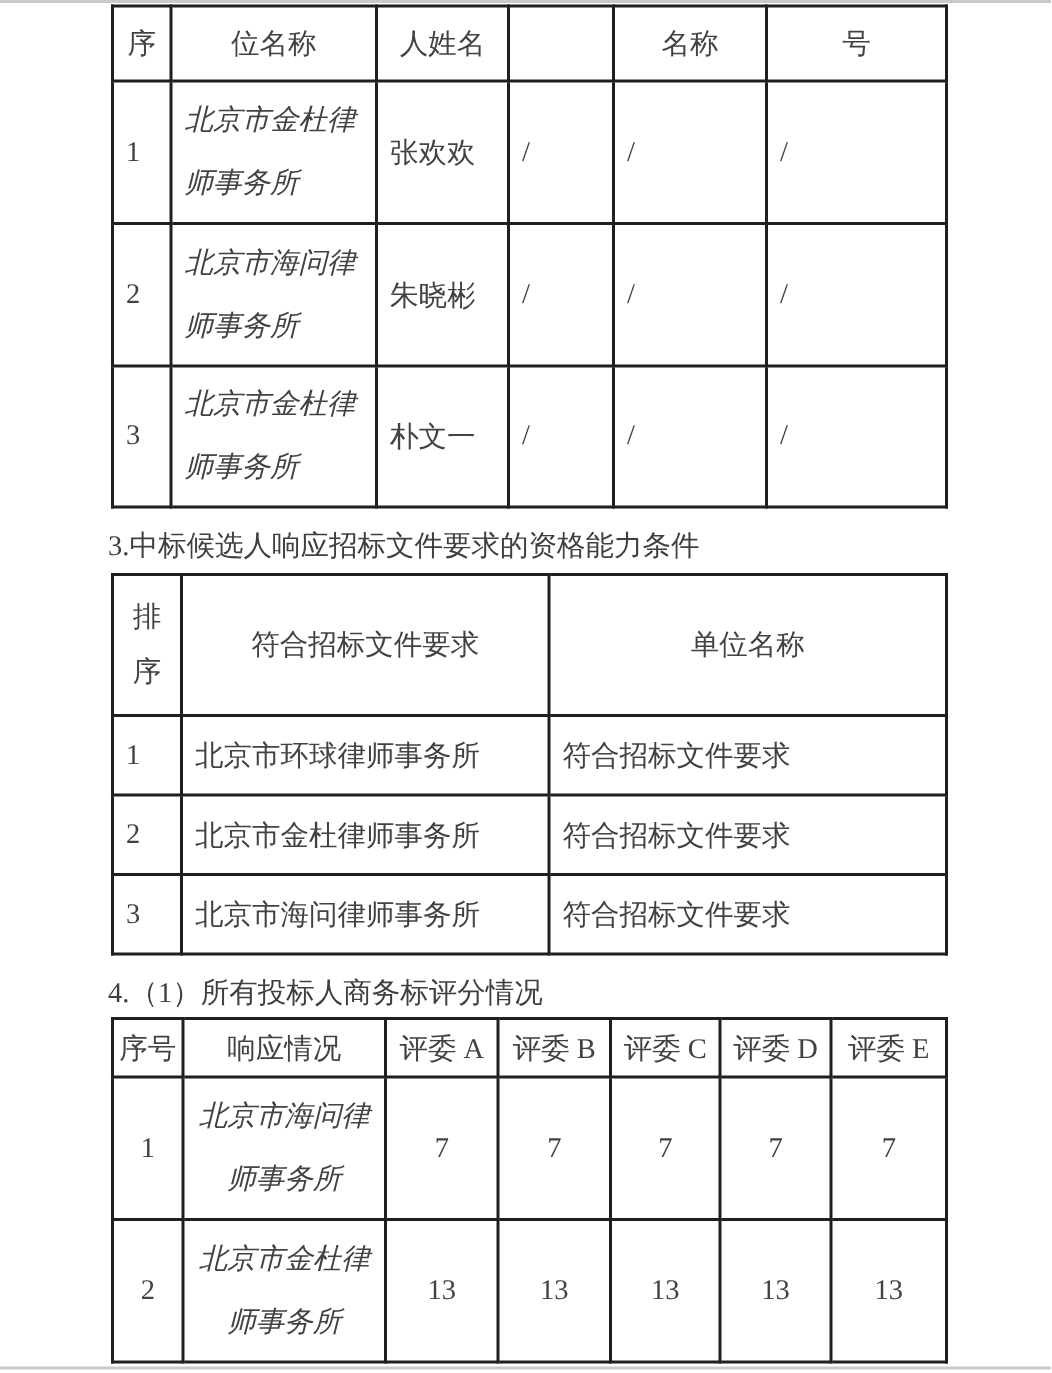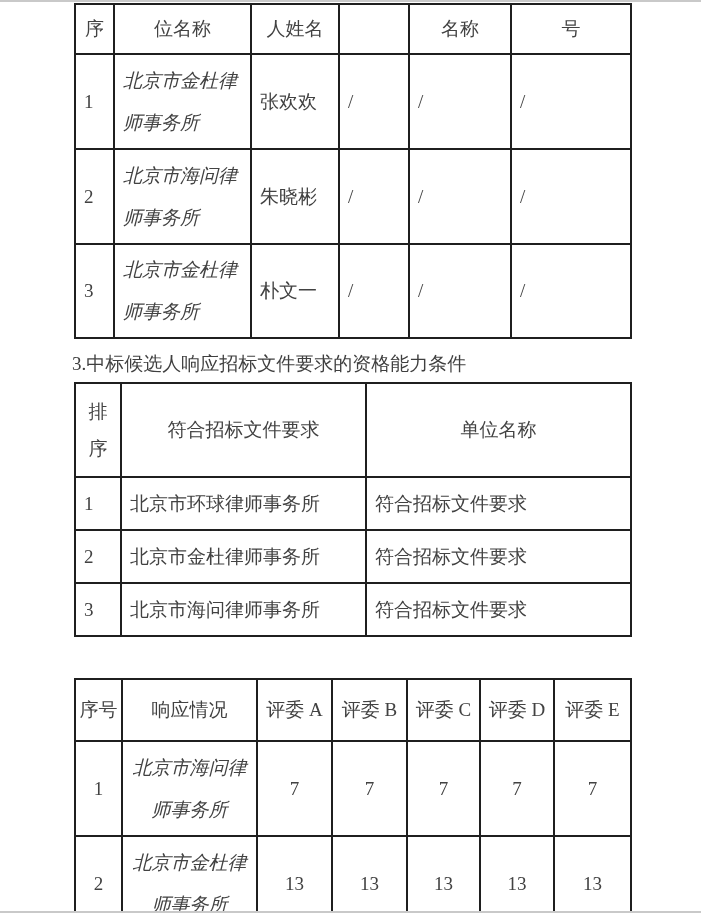--- a/index.html
+++ b/index.html
@@ -174,33 +174,34 @@
       <td class="l">
             <div class="pad">北京市海问律师事务所</div>
           </td>
       <td class="l">
             <div class="pad">符合招标文件要求</div>
           </td>
     </tr>
   </tbody>
     </table>
 
+  <div class="heading h4">4.（1）所有投标人商务标评分情况</div>
 
   <table class="tbl t3">
     <colgroup>
       <col style="width:47px">
         <col style="width:135px">
         <col style="width:75px">
       <col style="width:75px">
         <col style="width:73px">
         <col style="width:74px">
         <col style="width:77px">
     </colgroup>
     <tbody>
-        <tr style="height:62px">
+        <tr style="height:39px">
       <td class="c">序号</td>
       <td class="c">响应情况</td>
       <td class="c">评委 A</td>
       <td class="c">评委 B</td>
       <td class="c">评委 C</td>
       <td class="c">评委 D</td>
       <td class="c">评委 E</td>
     </tr>
     <tr style="height:95px">
       <td class="c">1</td>

